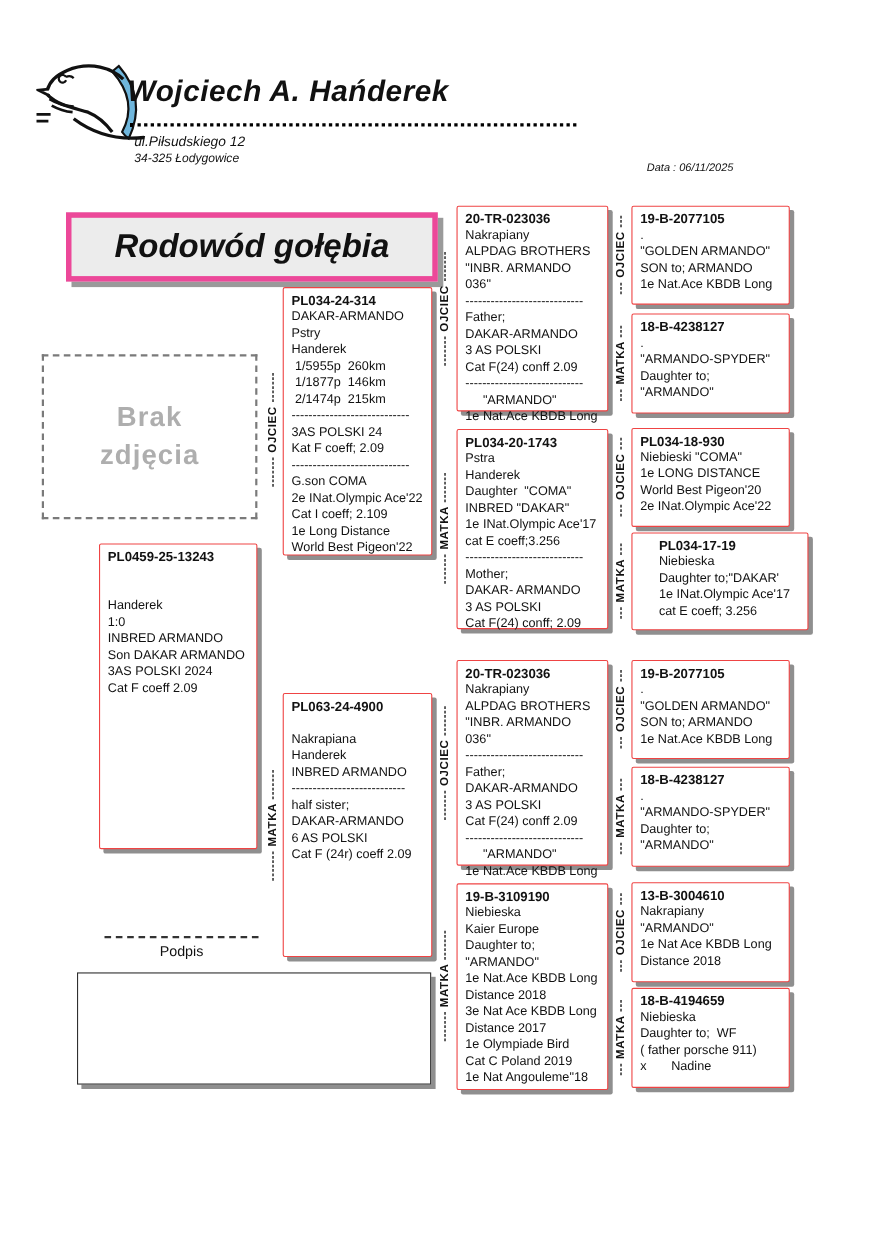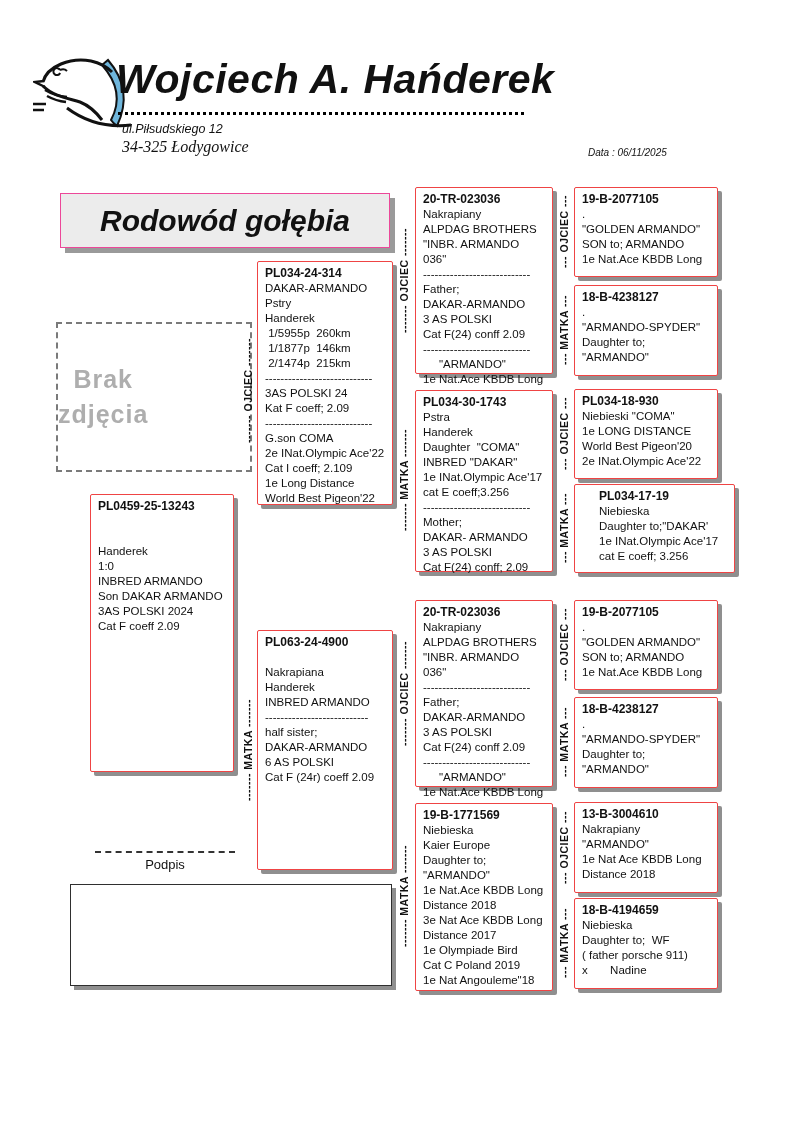--- a/index.html
+++ b/index.html
@@ -1,35 +1,35 @@
 <!DOCTYPE html>
 <html><head>
 <meta charset="utf-8">
 <style>
   html,body{margin:0;padding:0;background:#fff;}
   #page{position:relative;width:794px;height:1123px;background:#fff;overflow:hidden;
         font-family:"Liberation Sans",sans-serif;color:#111;}
 
   
   #logo{position:absolute;left:33px;top:52px;width:125px;height:80px;}
-  #owner-name{position:absolute;left:116px;top:56px;font-size:41px;font-weight:bold;
+  #owner-name{position:absolute;left:116px;top:68px;font-size:27px;font-weight:bold;
               font-style:italic;letter-spacing:0.5px;white-space:nowrap;}
   #name-underline{position:absolute;left:118px;top:112px;width:406px;border-bottom:3px dotted #000;}
   #addr1{position:absolute;left:122px;top:122px;font-size:12.5px;font-style:italic;}
-  #addr2{position:absolute;left:122px;top:138px;font-size:16px;font-style:italic;font-family:Liberation Serif, serif;}
+  #addr2{position:absolute;left:122px;top:138px;font-size:11px;font-style:italic;}
   #date-line{position:absolute;left:588px;top:147px;font-size:10px;font-style:italic;}
 
   
   #title-box{position:absolute;left:60px;top:193px;width:328px;height:53px;background:#ececec;
-             border:1px solid #ec4899;box-shadow:5px 5px 0 #9a9a9a;display:flex;align-items:center;
+             border:5px solid #ec4899;box-shadow:5px 5px 0 #9a9a9a;display:flex;align-items:center;
              justify-content:center;font-size:30px;font-weight:bold;font-style:italic;}
 
   
-  #photo-box{position:absolute;left:56px;top:322px;width:192px;height:146px;
-             border:2px dashed #7a7a7a;display:flex;align-items:center;}
+  #photo-box{position:absolute;left:38px;top:322px;width:192px;height:146px;
+             border:2px dashed #7a7a7a;display:flex;align-items:center;justify-content:center;}
   #photo-box .ph-text{color:#aeaeae;font-size:25px;font-weight:600;letter-spacing:1px;
              text-align:center;white-space:pre-line;line-height:1.4;}
 
   
   .pbox{position:absolute;background:#fff;border:1px solid #ef4444;border-radius:2px;
         box-shadow:4px 4px 0 #8f8f8f;padding:4px 7px;font-size:11.5px;line-height:15px;}
   .ring{font-weight:bold;font-size:12px;}
   .pbody{white-space:pre-wrap;}
 
   .b-subject{left:90px; top:494px; width:128px; height:268px;}
@@ -178,21 +178,21 @@
 ----------------------------
 Father;
 DAKAR-ARMANDO
 3 AS POLSKI
 Cat F(24) conff 2.09
 ----------------------------
      "ARMANDO"
 1e Nat.Ace KBDB Long</div>
   </div>
   <div class="pbox b-gp2">
-    <div class="ring">PL034-30-1743</div>
+    <div class="ring">PL034-20-1743</div>
     <div class="pbody">Pstra
 Handerek
 Daughter  "COMA"
 INBRED "DAKAR"
 1e INat.Olympic Ace'17
 cat E coeff;3.256
 ----------------------------
 Mother;
 DAKAR- ARMANDO
 3 AS POLSKI
@@ -206,21 +206,21 @@
 ----------------------------
 Father;
 DAKAR-ARMANDO
 3 AS POLSKI
 Cat F(24) conff 2.09
 ----------------------------
      "ARMANDO"
 1e Nat.Ace KBDB Long</div>
   </div>
   <div class="pbox b-gp4">
-    <div class="ring">19-B-1771569</div>
+    <div class="ring">19-B-3109190</div>
     <div class="pbody">Niebieska
 Kaier Europe
 Daughter to;
 "ARMANDO"
 1e Nat.Ace KBDB Long
 Distance 2018
 3e Nat Ace KBDB Long
 Distance 2017
 1e Olympiade Bird
 Cat C Poland 2019

